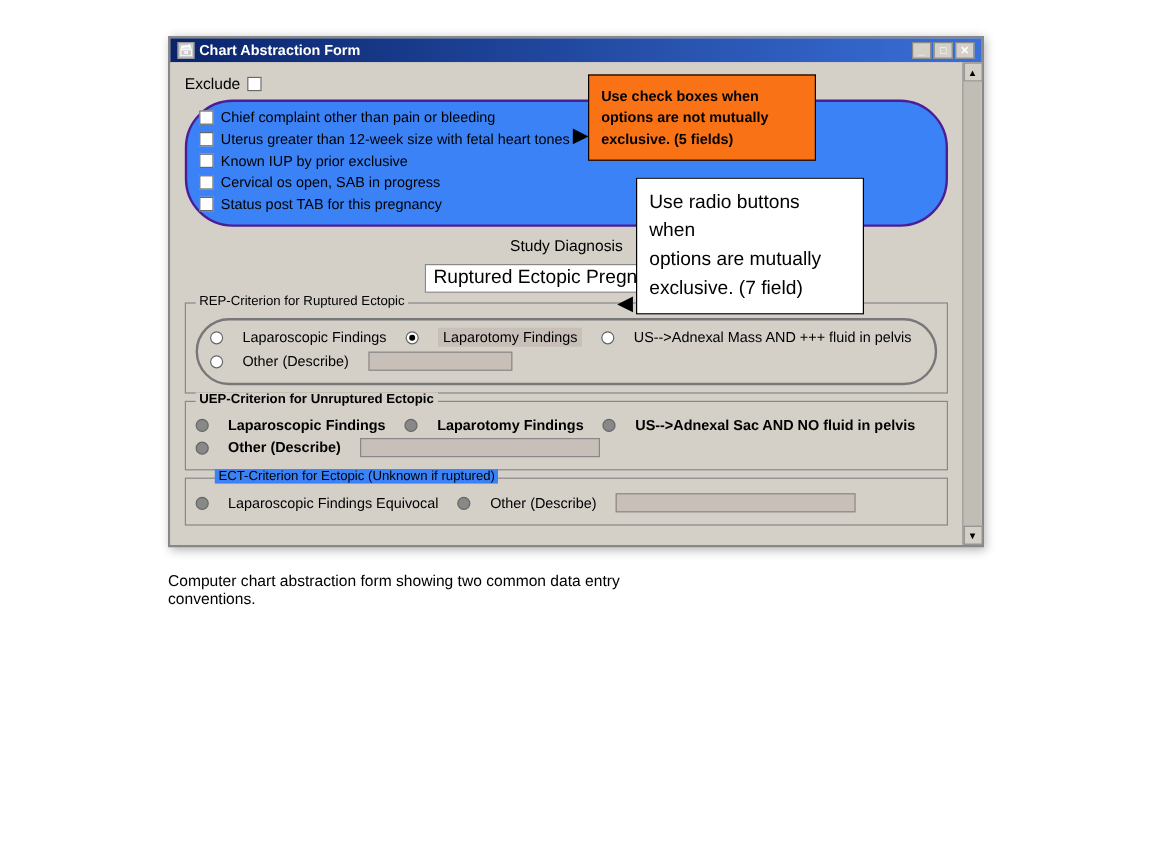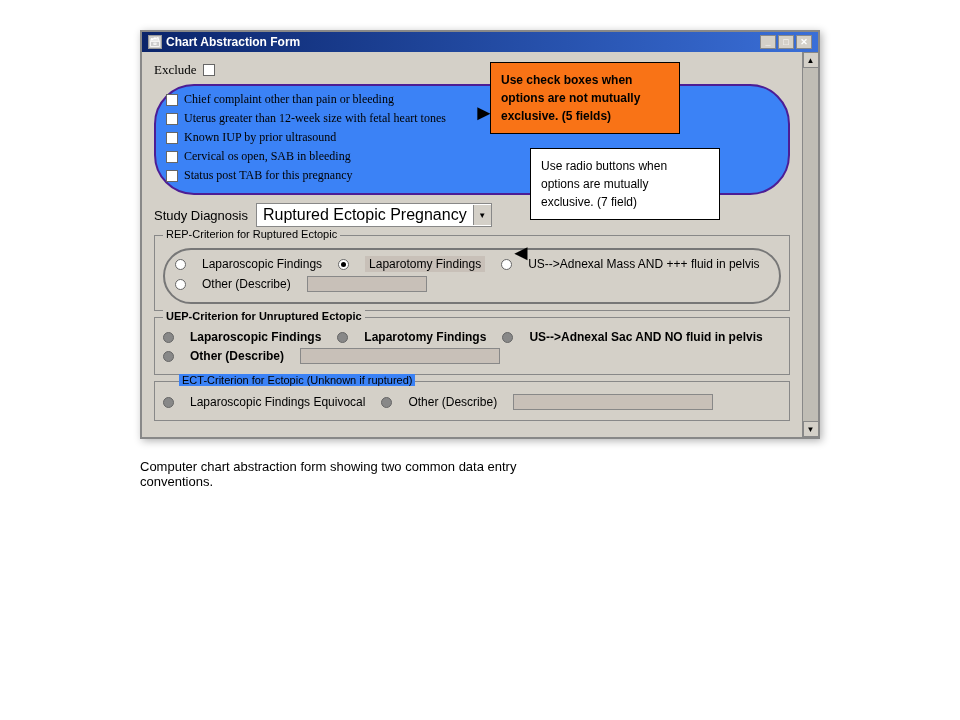--- a/index.html
+++ b/index.html
@@ -141,20 +141,21 @@
       flex-shrink: 0;
     }
 
     
     .study-diagnosis-row {
       display: flex;
       align-items: center;
       gap: 8px;
       margin: 8px 0;
       font-size: 13px;
+      flex-direction: column;
     }
 
     .select-arrow {
       width: 18px;
       height: 20px;
       background: #d4d0c8;
       border-left: 1px solid #888;
       display: flex;
       align-items: center;
       justify-content: center;
@@ -241,42 +242,42 @@
       <div class="title-bar-buttons">
         <div class="title-btn">_</div>
         <div class="title-btn">□</div>
         <div class="title-btn">✕</div>
       </div>
     </div>
 
     <div class="window-body">
       <div class="window-content">
 
-        <div style="position: relative; font-family: Liberation Serif, serif;">
+        <div style="position: relative;">
           <div class="exclude-label">
             <span>Exclude</span>
             <div class="cb"></div>
           </div>
 
           <div style="position: relative; border: 2px solid #4c1d95; border-radius: 40px; padding: 6px 10px; margin-bottom: 6px; background: #3b82f6;">
             <div class="checkbox-item">
               <div class="cb"></div>
               <span>Chief complaint other than pain or bleeding</span>
             </div>
             <div class="checkbox-item">
               <div class="cb"></div>
               <span>Uterus greater than 12-week size with fetal heart tones</span>
             </div>
             <div class="checkbox-item">
               <div class="cb"></div>
-              <span>Known IUP by prior ultrasound</span>
-            </div>
-            <div class="checkbox-item">
-              <div class="cb"></div>
-              <span>Cervical os open, SAB in bleeding</span>
+              <span>Known IUP by prior exclusive</span>
+            </div>
+            <div class="checkbox-item">
+              <div class="cb"></div>
+              <span>Cervical os open, SAB in progress</span>
             </div>
             <div class="checkbox-item">
               <div class="cb"></div>
               <span>Status post TAB for this pregnancy</span>
             </div>
           </div>
         </div>
 
         <div class="study-diagnosis-row">
           <span>Study Diagnosis</span>
@@ -367,21 +368,21 @@
   <div style="position: absolute; top: 62px; left: 490px; background: #f97316; border: 1px solid #000; padding: 8px 10px; font-size: 12px; line-height: 1.5; z-index: 20; width: 190px; font-weight: bold;">
     <span>
       <span>Use check boxes when</span><br>
       <span>options are not mutually</span><br>
       <span>exclusive. (5 fields)</span>
     </span>
   </div>
 
   <div style="position: absolute; top: 100px; left: 473px; font-size: 22px; color: #000; z-index: 20; transform: scaleX(-1);">◄</div>
 
-  <div style="position: absolute; top: 148px; left: 530px; background: white; border: 1px solid #000; padding: 8px 10px; font-size: 12px; line-height: 1.5; z-index: 20; width: 190px;">
+  <div style="position: absolute; top: 148px; left: 530px; background: white; border: 1px solid #000; padding: 8px 10px; font-size: 16px; line-height: 1.5; z-index: 20; width: 190px;">
     <span>
       <span>Use radio buttons when</span><br>
       <span>options are mutually</span><br>
       <span>exclusive. (7 field)</span>
     </span>
   </div>
 
   <div style="position: absolute; top: 240px; left: 510px; font-size: 22px; color: #000; z-index: 20;">◄</div>
 
   <div class="caption">

